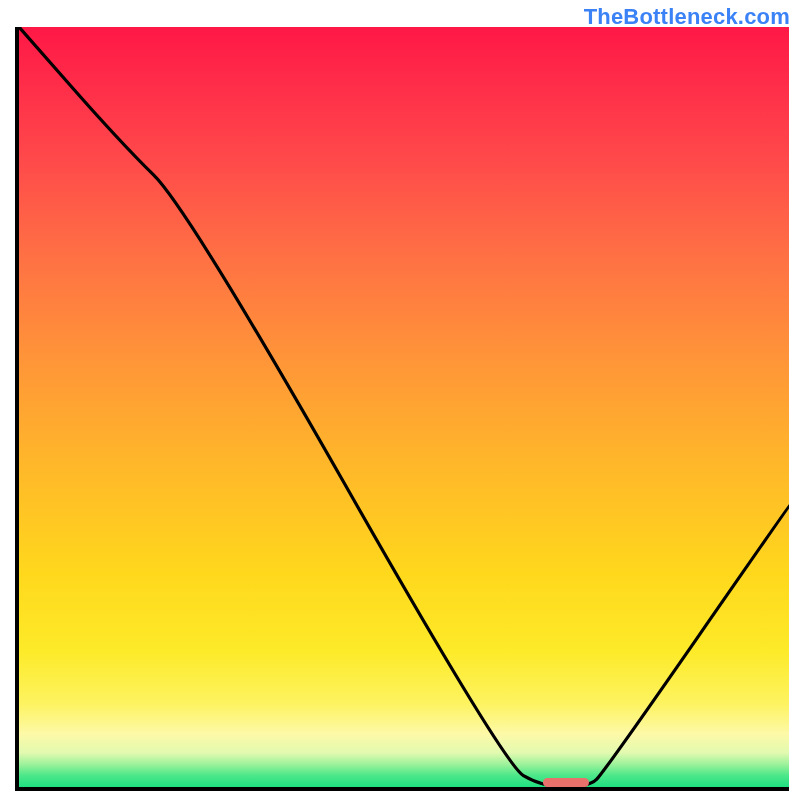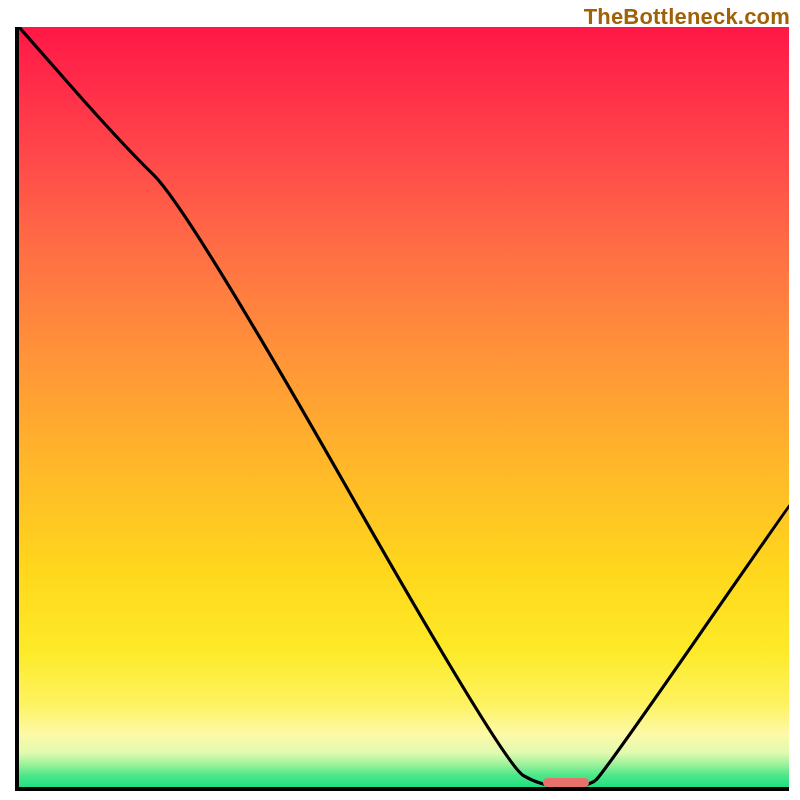--- a/index.html
+++ b/index.html
@@ -14,21 +14,21 @@
     position: relative;
     width: 800px;
     height: 800px;
   }
   .watermark {
     position: absolute;
     top: 4px;
     right: 10px;
     font-size: 22px;
     font-weight: 600;
-    color: #a16207;
+    color: #3b82f6;
     letter-spacing: 0.2px;
   }
   .plot-area {
     position: absolute;
     left: 15px;
     top: 27px;
     width: 770px;
     height: 760px;
     border-left: 4.5px solid #000;
     border-bottom: 4.5px solid #000;

